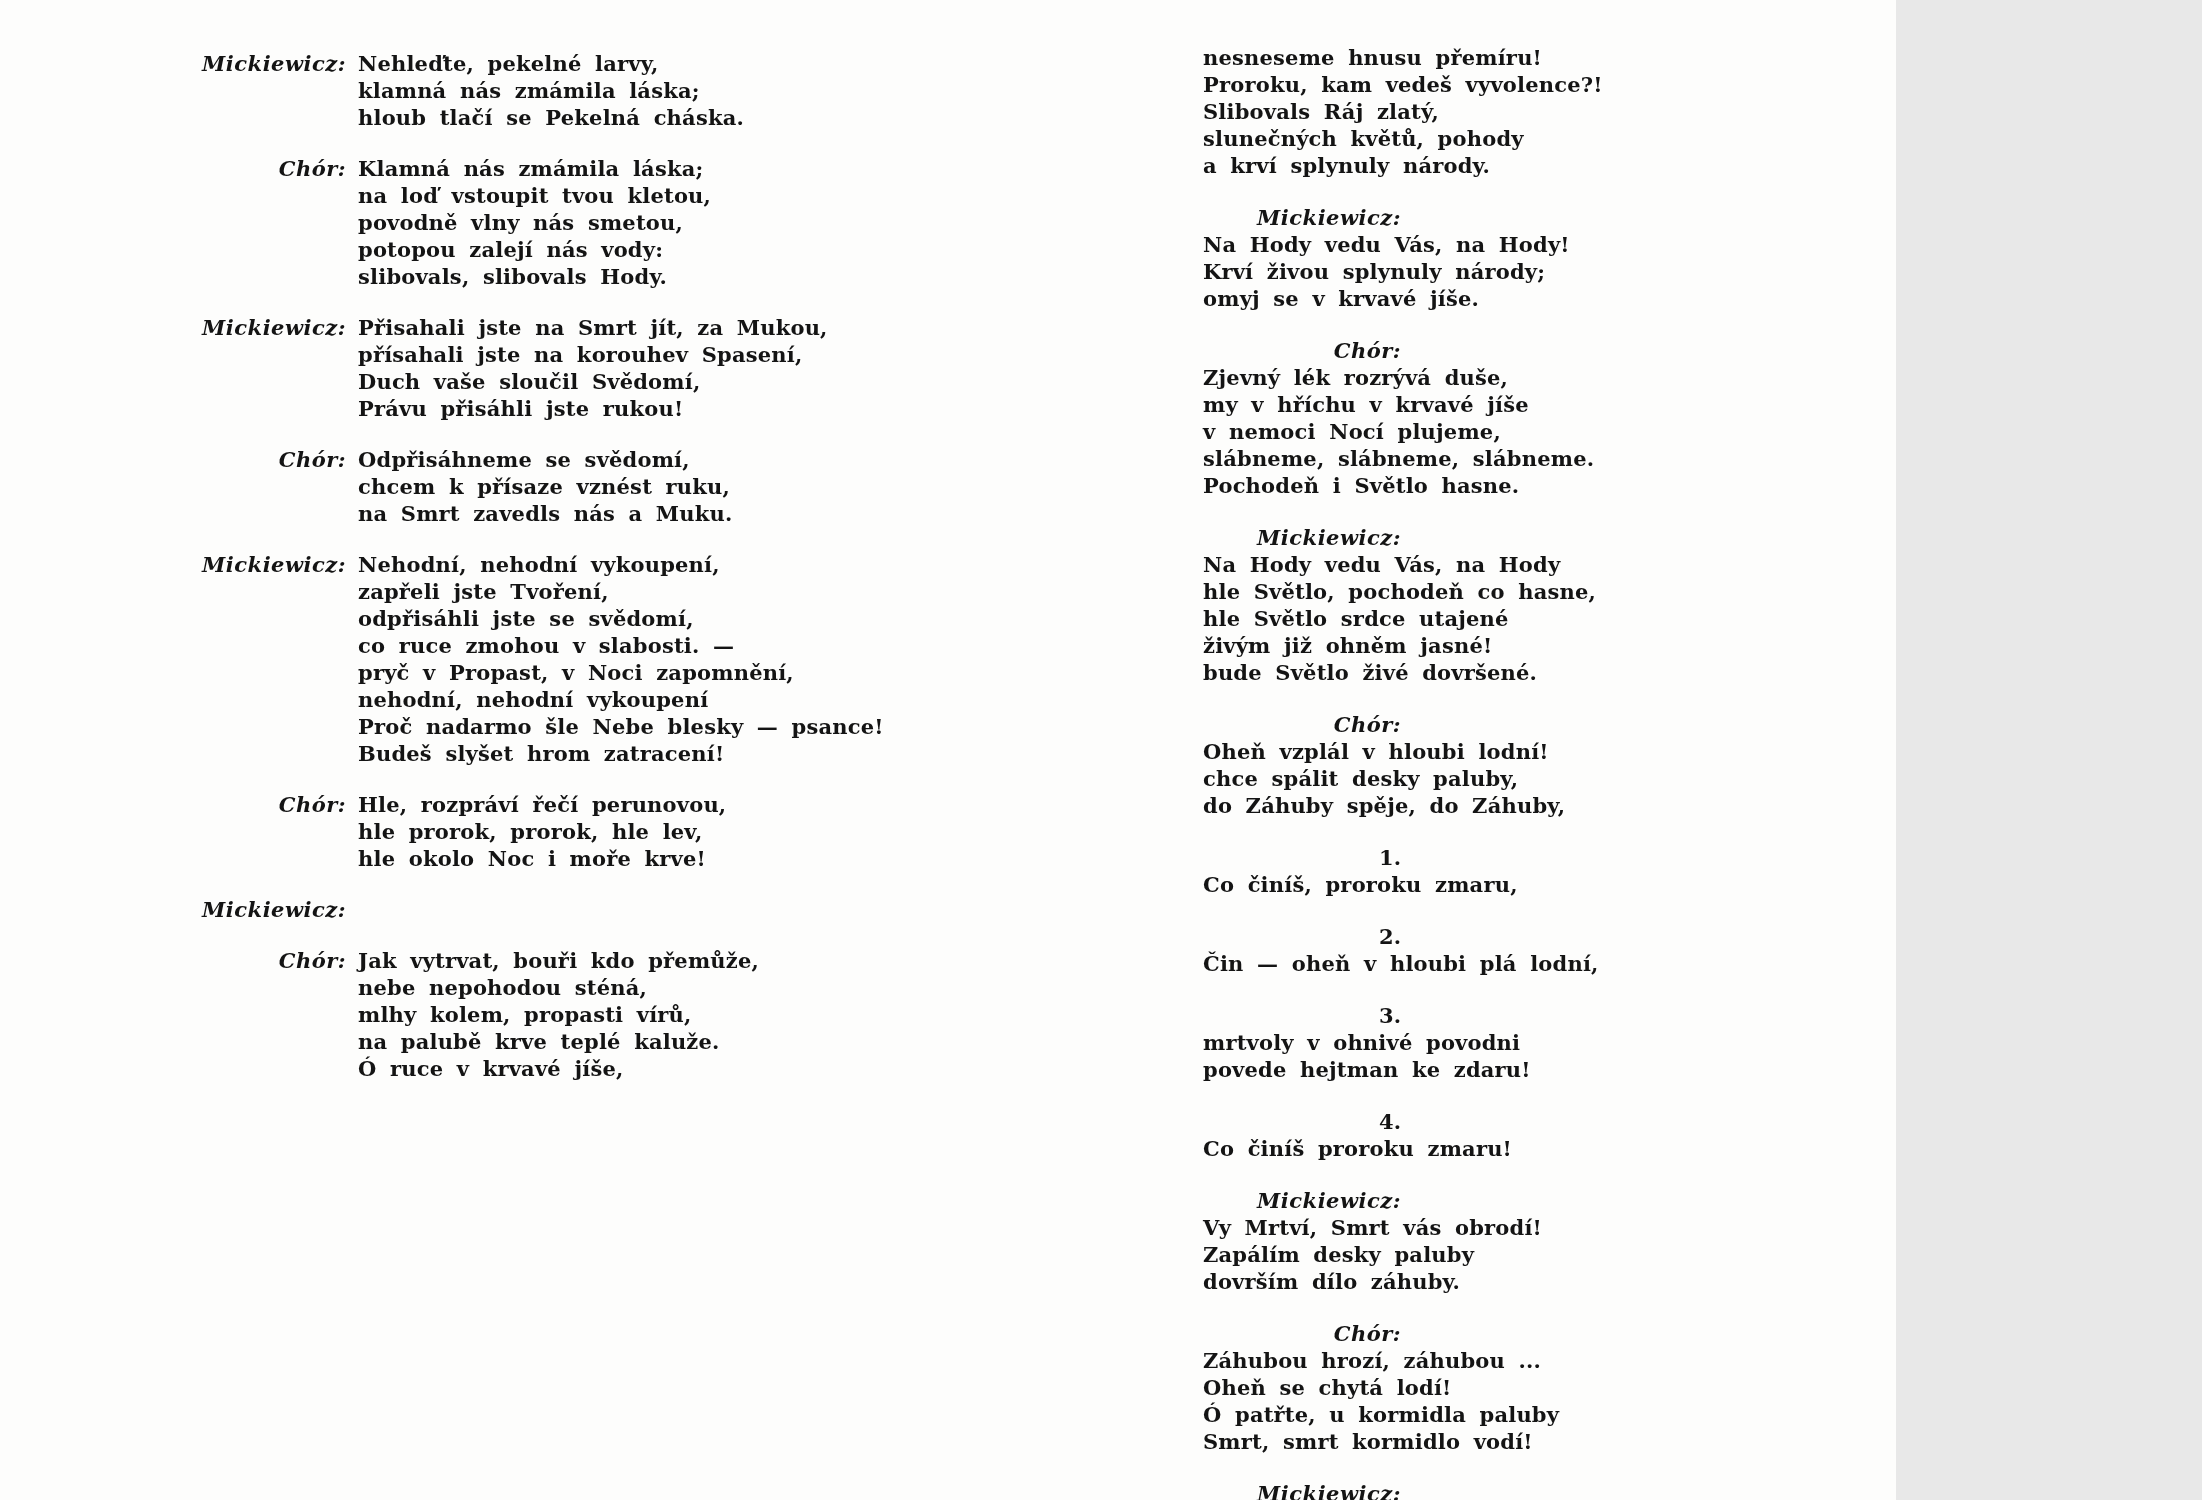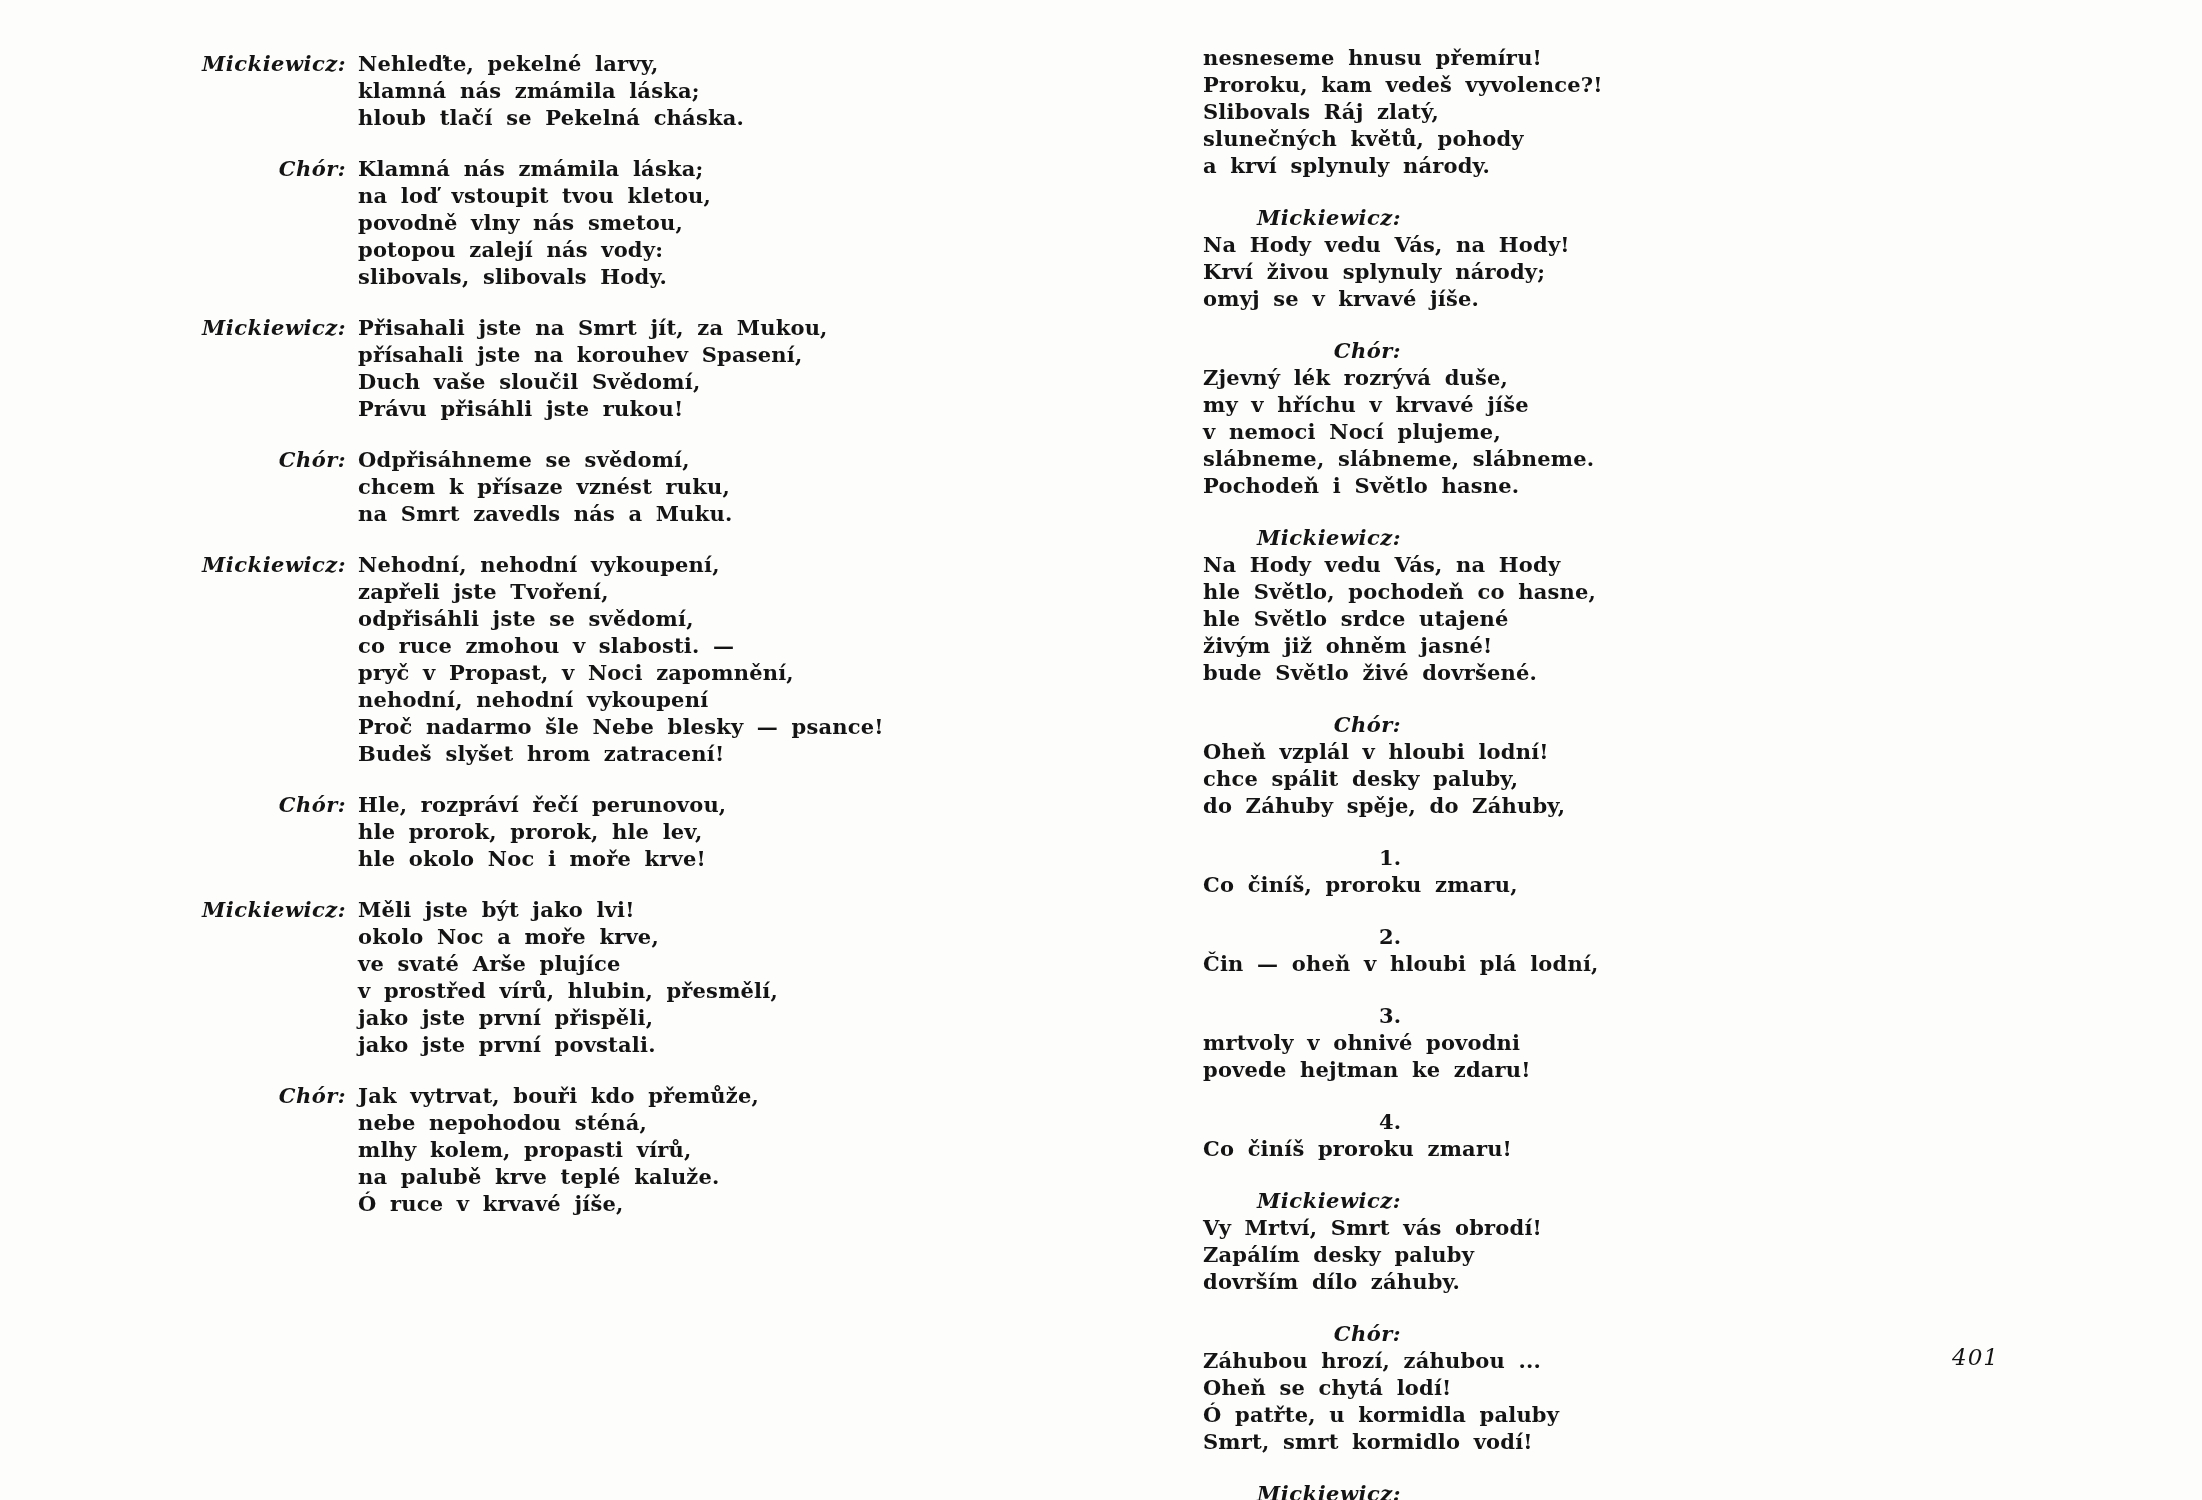--- a/index.html
+++ b/index.html
@@ -2,21 +2,21 @@
 <html><head>
 <meta charset="utf-8">
 <style>
   html, body {
     margin: 0;
     padding: 0;
     background: #e8e8e8;
   }
   .page {
     position: relative;
-    width: 2202px;
+    width: 1896px;
     height: 1500px;
     background: #fdfdfc;
     font-family: "DejaVu Serif", "Liberation Serif", serif;
     color: #141414;
     overflow: hidden;
   }
   .column {
     position: absolute;
   }
   .col-left {
@@ -129,28 +129,20 @@
       <div class="stanza">
         <div class="speaker">Chór:</div>
         <div class="lines">
           <div class="line">Hle, rozpráví řečí perunovou,</div>
           <div class="line">hle prorok, prorok, hle lev,</div>
           <div class="line">hle okolo Noc i moře krve!</div>
         </div>
       </div>
       <div class="stanza">
         <div class="speaker">Mickiewicz:</div>
-        <div class="lines">
-          <div class="line">Měli jste být jako lvi!</div>
-          <div class="line">okolo Noc a moře krve,</div>
-          <div class="line">ve svaté Arše plujíce</div>
-          <div class="line">v prostřed vírů, hlubin, přesmělí,</div>
-          <div class="line">jako jste první přispěli,</div>
-          <div class="line">jako jste první povstali.</div>
-        </div>
       </div>
       <div class="stanza">
         <div class="speaker">Chór:</div>
         <div class="lines">
           <div class="line">Jak vytrvat, bouři kdo přemůže,</div>
           <div class="line">nebe nepohodou sténá,</div>
           <div class="line">mlhy kolem, propasti vírů,</div>
           <div class="line">na palubě krve teplé kaluže.</div>
           <div class="line">Ó ruce v krvavé jíše,</div>
         </div>

